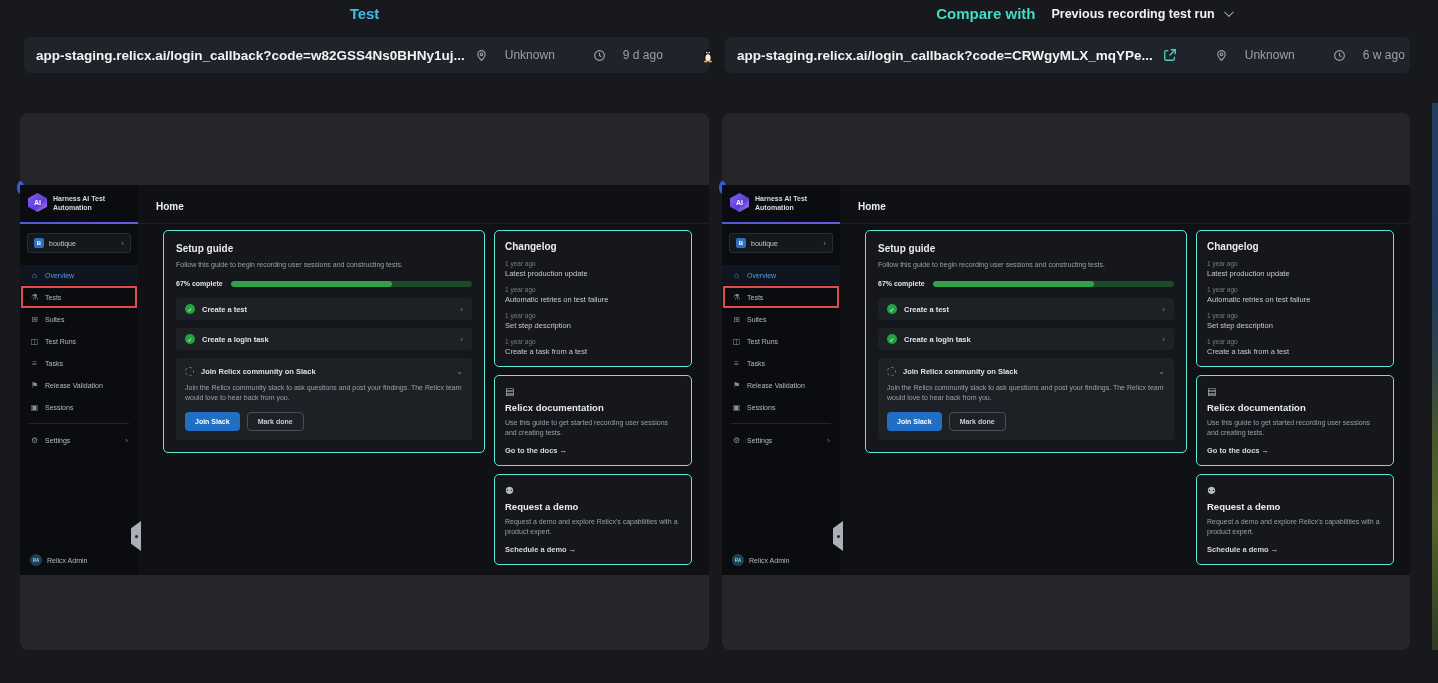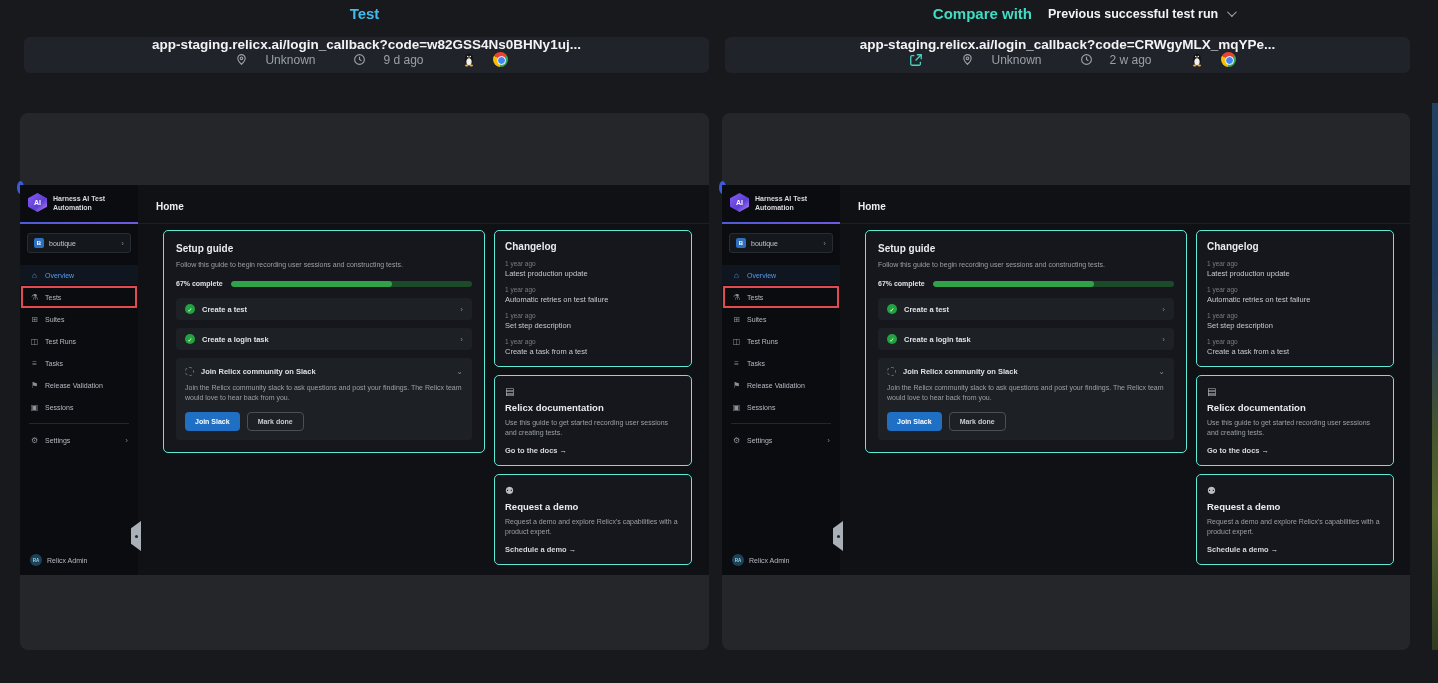--- a/index.html
+++ b/index.html
@@ -11,21 +11,21 @@
   .panel.right { left:719px; }
 
   .title-row { position:absolute; top:0; left:10px; right:0; height:27px; display:flex; align-items:center; justify-content:center; gap:16px; }
   .panel-title { font-size:15px; font-weight:bold; }
   .panel.left .panel-title { color:#45b9ea; }
   .panel.right .panel-title { color:#41dcc4; }
   .dd { display:flex; align-items:center; gap:9px; cursor:pointer; }
   .dd-label { font-size:12.5px; font-weight:bold; color:#f1f3f4; }
   .chev-down { width:7px; height:7px; border-right:1.6px solid #aab0b6; border-bottom:1.6px solid #aab0b6; transform:rotate(45deg) translateY(-2px); }
 
-  .url-bar { position:absolute; top:37px; height:36px; background:#20242a; border-radius:6px; display:flex; align-items:center; padding:0 12px;flex-direction:column; }
+  .url-bar { position:absolute; top:37px; height:36px; background:#20242a; border-radius:6px; display:flex; align-items:center; padding:0 12px; }
   .panel.left .url-bar { left:24px; right:10px; }
   .panel.right .url-bar { left:6px; right:28px; }
   .url-text { font-size:13.5px; font-weight:bold; color:#f1f3f4; white-space:nowrap; }
   .url-meta { display:flex; align-items:center; gap:17px; margin-left:10px; color:#9aa0a6; font-size:12px; white-space:nowrap; }
   .url-meta svg { display:block; }
   .meta-gap { width:4px; }
   .chrome-icon { width:15px; height:15px; border-radius:50%;
     background:conic-gradient(from 60deg,#34a853 0 120deg,#fbbc05 0 240deg,#ea4335 0 360deg); position:relative; }
   .chrome-icon::after { content:""; position:absolute; left:4px; top:4px; width:7px; height:7px; border-radius:50%; background:#4285f4; border:1.4px solid #fff; }
 
@@ -283,21 +283,21 @@
     </main>
   </div>
 </div>
   </div>
 </div>
 
 <div class="panel right">
   <div class="title-row">
     <span class="panel-title">Compare with</span>
     <div class="dd">
-      <span class="dd-label">Previous successful test run</span>
+      <span class="dd-label">Previous recording test run</span>
       <span class="chev-down"></span>
     </div>
   </div>
   <div class="url-bar">
     <span class="url-text">app-staging.relicx.ai/login_callback?code=CRWgyMLX_mqYPe...</span>
     <div class="url-meta">
       <svg width="14" height="14" viewBox="0 0 16 16" fill="none" stroke="#4ad2c0" stroke-width="1.5">
           <path d="M6 3H3.5A1.5 1.5 0 0 0 2 4.5v8A1.5 1.5 0 0 0 3.5 14h8a1.5 1.5 0 0 0 1.5-1.5V10"></path>
           <path d="M9 2h5v5"></path>
           <path d="M14 2 7.5 8.5"></path>
@@ -306,21 +306,21 @@
       <svg width="13" height="13" viewBox="0 0 16 16" fill="none" stroke="#9aa0a6" stroke-width="1.4">
           <path d="M8 14s4.5-4.2 4.5-7.5A4.5 4.5 0 0 0 3.5 6.5C3.5 9.8 8 14 8 14z"></path>
           <circle cx="8" cy="6.5" r="1.6"></circle>
         </svg>
       <span>Unknown</span>
       <span class="meta-gap"></span>
       <svg width="13" height="13" viewBox="0 0 16 16" fill="none" stroke="#9aa0a6" stroke-width="1.4">
           <circle cx="8" cy="8" r="6"></circle>
           <path d="M8 4.5V8l2.3 1.6"></path>
         </svg>
-      <span>2 w ago</span>
+      <span>6 w ago</span>
       <span class="meta-gap"></span>
       <svg width="14" height="15" viewBox="0 0 16 17">
           <ellipse cx="8" cy="8.5" rx="4.8" ry="6.8" fill="#151515"></ellipse>
           <ellipse cx="8" cy="11" rx="3" ry="4" fill="#efefef"></ellipse>
           <circle cx="6.6" cy="5" r=".8" fill="#fff"></circle>
           <circle cx="9.4" cy="5" r=".8" fill="#fff"></circle>
           <polygon points="6.8,6.3 9.2,6.3 8,7.8" fill="#f6a821"></polygon>
           <ellipse cx="5.4" cy="15.3" rx="2" ry="1.1" fill="#f6a821"></ellipse>
           <ellipse cx="10.6" cy="15.3" rx="2" ry="1.1" fill="#f6a821"></ellipse>
         </svg>

